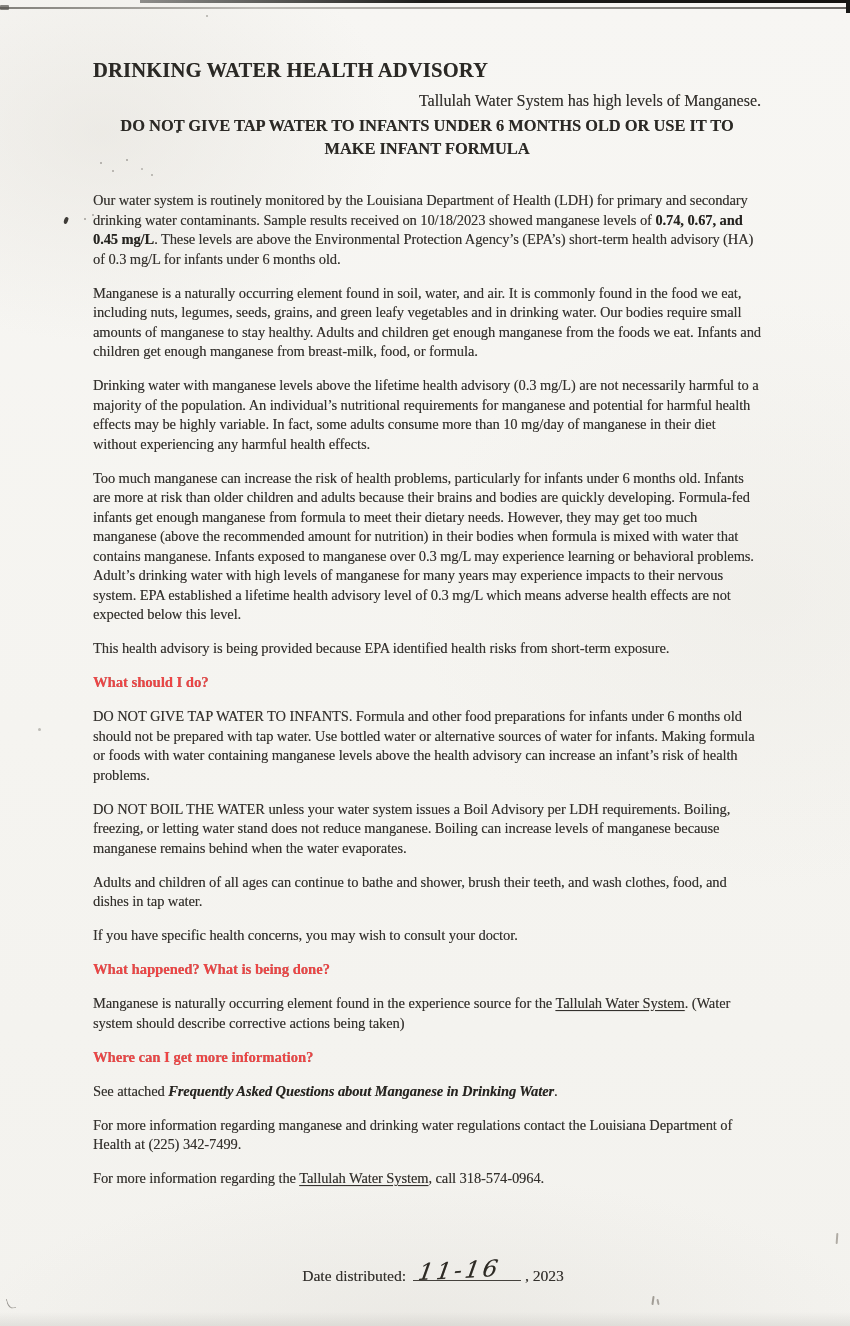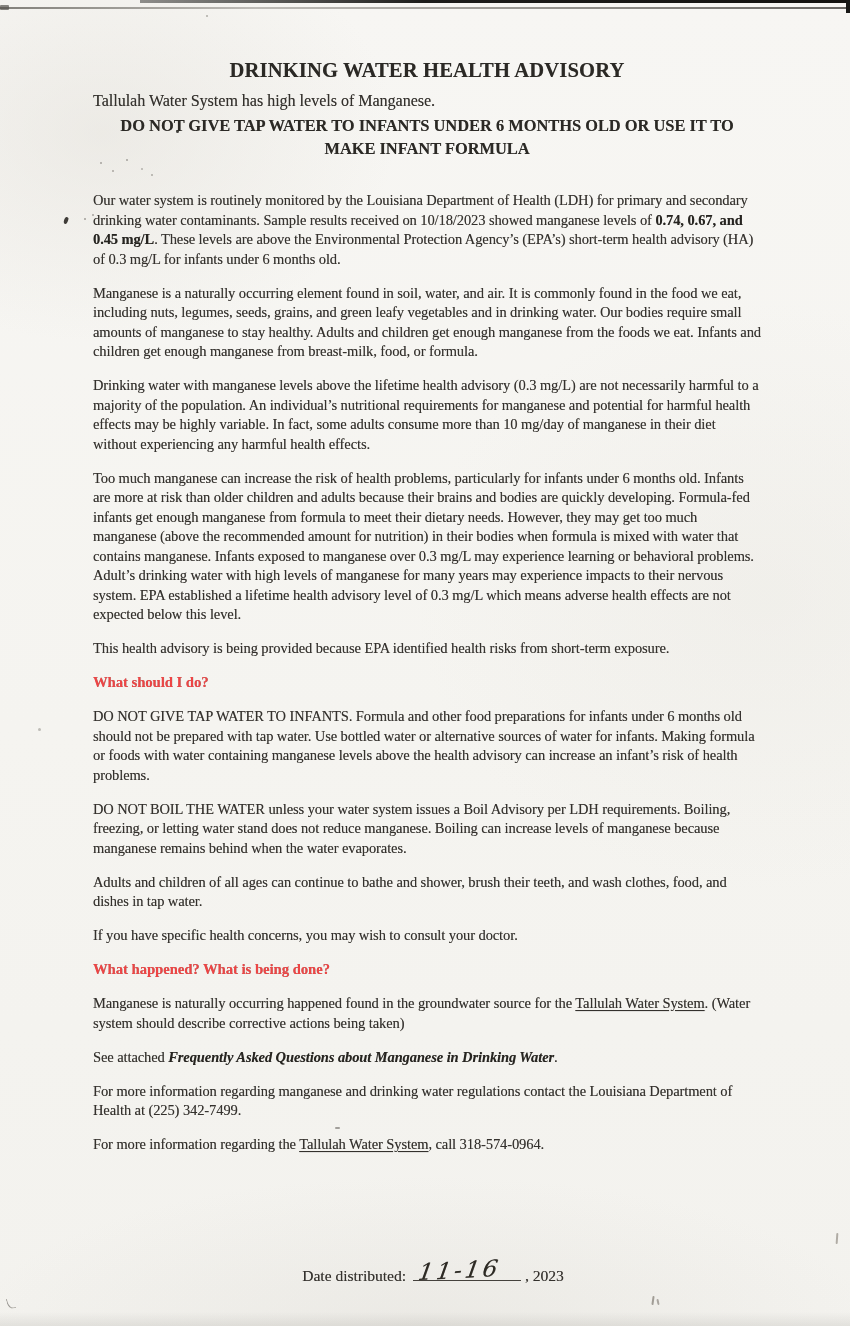--- a/index.html
+++ b/index.html
@@ -13,24 +13,24 @@
       linear-gradient(180deg, #f7f6f3 0%, #f5f4f0 55%, #f3f2ee 100%);
     font-family: "Liberation Serif", "DejaVu Serif", serif;
     color: #34312d;
   }
   .content {
     position: absolute; left: 0; top: 0; width: 850px;
     padding: 59px 89px 0 93px; box-sizing: border-box;
     text-shadow: 0.2px 0.2px 0.4px rgba(52,49,45,0.5);
   }
   .title {
-    font-size: 20.5px; font-weight: bold; text-align: center;
+    font-size: 20.5px; font-weight: bold; text-align: left;
     margin: 0 0 10px 0; letter-spacing: 0.2px; color: #2b2925;
   }
-  .subtitle { font-size: 16px; text-align: left; margin: 0 0 4px 0; }
+  .subtitle { font-size: 16px; text-align: right; margin: 0 0 4px 0; }
   .warning {
     font-size: 16.4px; font-weight: bold; text-align: center;
     line-height: 23px; margin: 0 0 31px 0; color: #2b2925;
   }
   .bodytext p {
     font-size: 14.4px; line-height: 19.5px;
     margin: 0 0 14.5px 0; letter-spacing: -0.05px;
   }
   .bodytext h2 {
     font-size: 14.6px; line-height: 19.5px; font-weight: bold;
@@ -151,22 +151,23 @@
     <p>DO NOT GIVE TAP WATER TO INFANTS. Formula and other food preparations for infants under 6 months old should not be prepared with tap water. Use bottled water or alternative sources of water for infants. Making formula or foods with water containing manganese levels above the health advisory can increase an infant’s risk of health problems.</p>
 
     <p>DO NOT BOIL THE WATER unless your water system issues a Boil Advisory per LDH requirements. Boiling, freezing, or letting water stand does not reduce manganese. Boiling can increase levels of manganese because manganese remains behind when the water evaporates.</p>
 
     <p>Adults and children of all ages can continue to bathe and shower, brush their teeth, and wash clothes, food, and dishes in tap water.</p>
 
     <p>If you have specific health concerns, you may wish to consult your doctor.</p>
 
     <h2>What happened? What is being done?</h2>
 
-    <p><span>Manganese is naturally occurring happened found in the groundwater source for the </span><u>Tallulah Water System</u><span>. (Water system should describe corrective actions being taken)</span></p>
+    <p><span>Manganese is naturally occurring element found in the experience source for the </span><u>Tallulah Water System</u><span>. (Water system should describe corrective actions being taken)</span></p>
 
+    <h2>Where can I get more information?</h2>
 
     <p><span>See attached </span><span class="em-bi">Frequently Asked Questions about Manganese in Drinking Water</span><span>.</span></p>
 
     <p>For more information regarding manganese and drinking water regulations contact the Louisiana Department of Health at (225) 342-7499.</p>
 
     <p><span>For more information regarding the </span><u>Tallulah Water System</u><span>, call 318-574-0964.</span></p>
 
   </main>
 </div>
 

